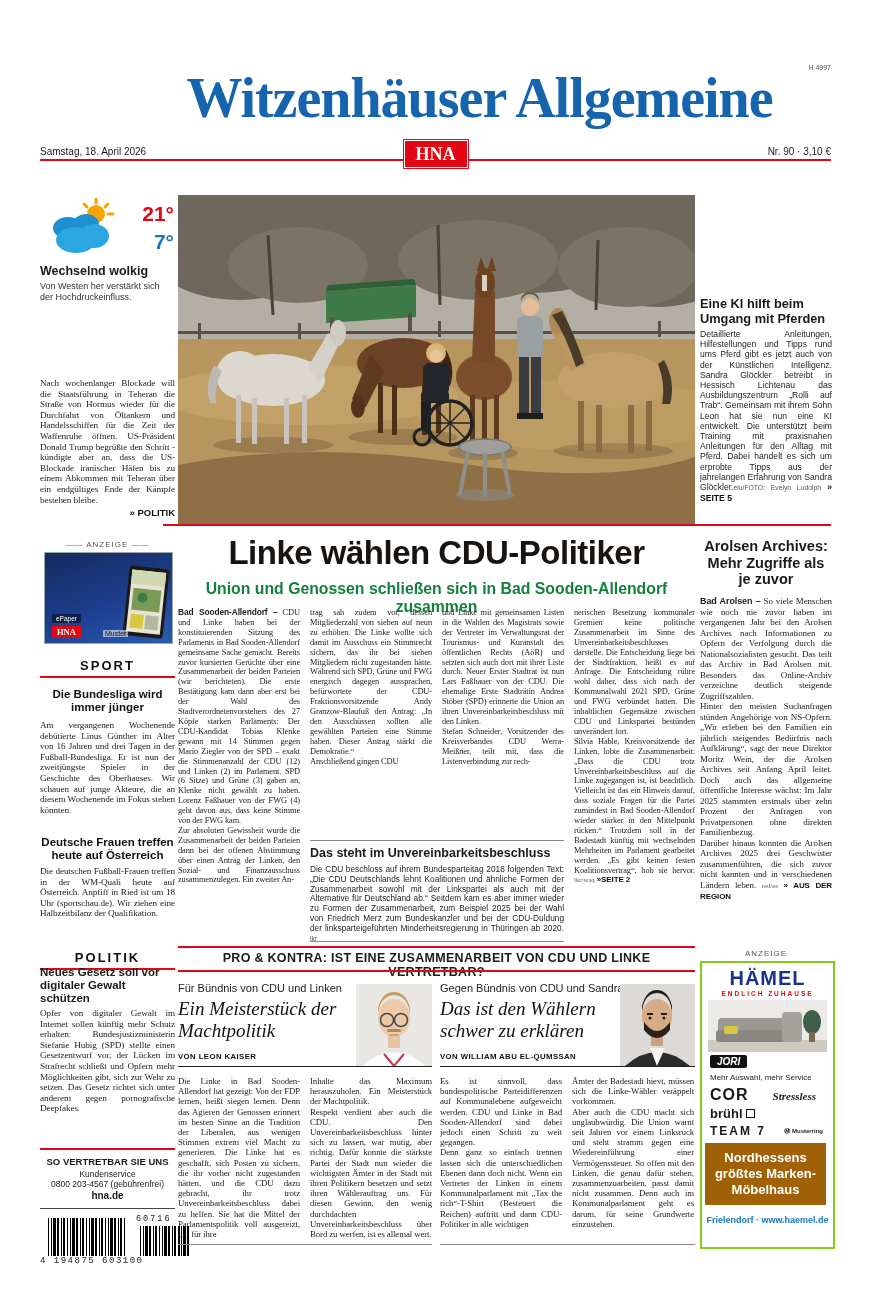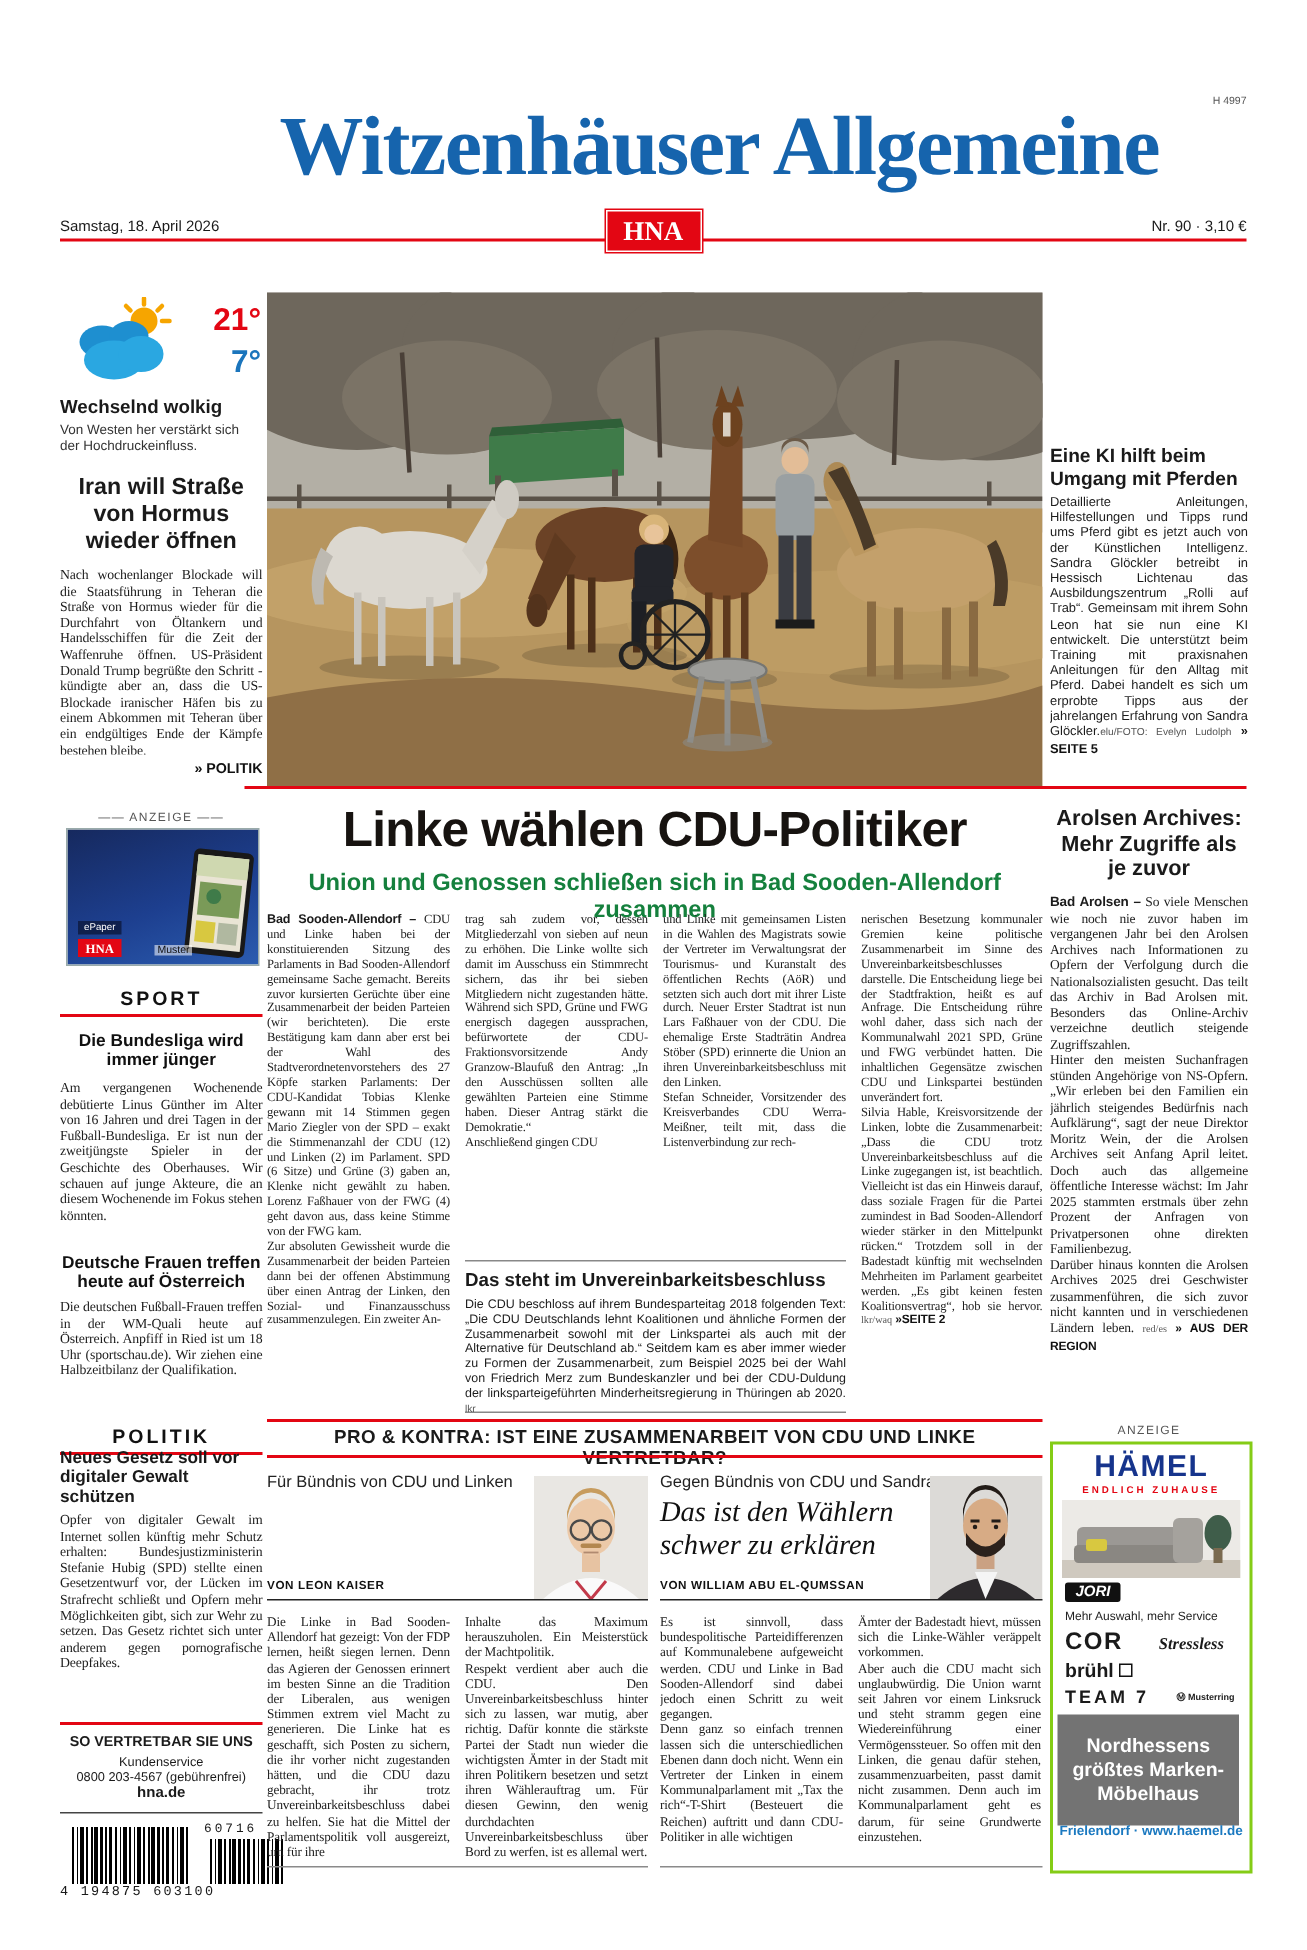--- a/index.html
+++ b/index.html
@@ -54,21 +54,20 @@
       <ellipse cx="40" cy="26" rx="13" ry="10" fill="#1e8fd0"></ellipse>
       <ellipse cx="30" cy="42" rx="20" ry="13" fill="#2aa7e1"></ellipse>
       <ellipse cx="48" cy="38" rx="15" ry="12" fill="#2aa7e1"></ellipse>
     </svg>
   </div>
   <div class="abs" style="top:202px;left:112px;width:62px;text-align:right;font-weight:bold;font-size:21px;color:#e30613;">21°</div>
   <div class="abs" style="top:230px;left:112px;width:62px;text-align:right;font-weight:bold;font-size:21px;color:#1b75bc;">7°</div>
   <div class="abs" style="top:264px;left:40px;width:135px;font-weight:bold;font-size:12.5px;">Wechselnd wolkig</div>
   <div class="abs" style="top:281px;left:40px;width:130px;font-size:9px;line-height:10.5px;color:#333;">Von Westen her verstärkt sich der Hochdruckeinfluss.</div>
 
-  <div class="abs" style="top:316px;left:40px;width:135px;font-weight:bold;font-size:15.5px;line-height:18px;text-align:center;">Iran will Straße von Hormus wieder öffnen</div>
   <div class="abs serifbody" style="top:378px;left:40px;width:135px;height:125px;font-size:9.2px;line-height:10.6px;overflow:hidden;">Nach wochenlanger Blockade will die Staatsführung in Teheran die Straße von Hormus wieder für die Durchfahrt von Öltankern und Handelsschiffen für die Zeit der Waffenruhe öffnen. US-Präsident Donald Trump begrüßte den Schritt - kündigte aber an, dass die US-Blockade iranischer Häfen bis zu einem Abkommen mit Teheran über ein endgültiges Ende der Kämpfe bestehen bleibe.</div>
   <div class="abs ref" style="top:507px;left:40px;width:135px;text-align:right;font-size:9.5px;">» POLITIK</div>
 
   <div class="abs" style="top:195px;left:178px;width:517px;height:330px;">
     <svg width="517" height="330" viewBox="0 0 517 330">
       <rect width="517" height="160" fill="#b3afa5"></rect>
       <g fill="#6e675c">
         <ellipse cx="60" cy="45" rx="95" ry="60"></ellipse>
           <ellipse cx="200" cy="35" rx="110" ry="55"></ellipse>
         <ellipse cx="350" cy="40" rx="120" ry="58"></ellipse>
@@ -271,20 +270,21 @@
     <div class="bc-bars" style="position:absolute;left:100px;top:12px;width:50px;height:30px;"></div>
     <div style="position:absolute;left:96px;top:0;font-size:8.5px;letter-spacing:2px;font-family:'Liberation Mono',monospace;">60716</div>
     <div style="position:absolute;left:0;top:42px;font-size:9px;letter-spacing:1.5px;font-family:'Liberation Mono',monospace;">4 194875 603100</div>
   </div>
 
   <div class="abs redline" style="top:946px;left:178px;width:517px;"></div>
   <div class="abs" style="top:951px;left:178px;width:517px;text-align:center;font-weight:bold;font-size:12.5px;letter-spacing:0.3px;">PRO &amp; KONTRA: IST EINE ZUSAMMENARBEIT VON CDU UND LINKE VERTRETBAR?</div>
   <div class="abs redline" style="top:970px;left:178px;width:517px;"></div>
 
   <div class="abs kicker" style="top:982px;left:178px;">Für Bündnis von CDU und Linken</div>
+  <div class="abs comm-head" style="top:998px;left:178px;width:175px;">Ein Meisterstück der Machtpolitik</div>
   <div class="abs byline" style="top:1052px;left:178px;">VON LEON KAISER</div>
   <div class="abs" style="top:1066px;left:178px;width:254px;height:1px;background:#222;"></div>
   <div class="abs" style="top:984px;left:356px;width:76px;height:82px;">
     <svg width="76" height="82" viewBox="0 0 76 82">
       <rect width="76" height="82" fill="#e9e7e3"></rect>
       <path d="M6,82 Q38,54 70,82 Z" fill="#fafafa"></path>
       <path d="M28,70 L38,82 L48,70" fill="none" stroke="#c23a4a" stroke-width="2"></path>
       <rect x="32" y="50" width="12" height="14" fill="#e7c3a2"></rect>
       <ellipse cx="38" cy="34" rx="16" ry="19" fill="#ecc9a8"></ellipse>
       <path d="M22,30 Q24,12 38,11 Q52,12 54,30 L54,24 Q50,8 38,8 Q26,8 22,24 Z" fill="#c79c5e"></path>
@@ -343,17 +343,17 @@
     <div style="position:absolute;left:0;top:110px;width:100%;text-align:left;padding-left:8px;font-size:8px;color:#222;box-sizing:border-box;">Mehr Auswahl, mehr Service</div>
     <div style="position:absolute;left:8px;top:123px;width:113px;display:flex;align-items:baseline;gap:24px;">
       <span style="font-weight:bold;font-size:16px;letter-spacing:1px;">COR</span>
       <span style="font-family:'Liberation Serif',serif;font-style:italic;font-weight:bold;font-size:11px;">Stressless</span>
     </div>
     <div style="position:absolute;left:8px;top:143px;font-weight:bold;font-size:13px;"><span>brühl</span><span style="display:inline-block;width:7px;height:7px;border:1.5px solid #111;margin-left:3px;"></span></div>
     <div style="position:absolute;left:8px;top:161px;width:113px;display:flex;align-items:center;justify-content:space-between;">
       <span style="font-size:12px;letter-spacing:2px;font-weight:bold;">TEAM 7</span>
       <span style="font-size:6px;font-weight:bold;">Ⓜ <span>Musterring</span></span>
     </div>
-    <div style="position:absolute;left:3px;top:180px;width:121px;height:74px;background:#737373;color:#fff;font-weight:bold;font-size:13px;line-height:16px;display:flex;align-items:center;justify-content:center;text-align:center;padding:0 6px;box-sizing:border-box;">Nordhessens größtes Marken-Möbelhaus</div>
+    <div style="position:absolute;left:3px;top:180px;width:121px;height:62px;background:#a16207;color:#fff;font-weight:bold;font-size:13px;line-height:16px;display:flex;align-items:center;justify-content:center;text-align:center;padding:0 6px;box-sizing:border-box;">Nordhessens größtes Marken-Möbelhaus</div>
     <div style="position:absolute;left:0;top:252px;width:100%;text-align:center;color:#1b79c0;font-weight:bold;font-size:9px;">Frielendorf · www.haemel.de</div>
   </div>
 
 </div>
 
 </body></html>

